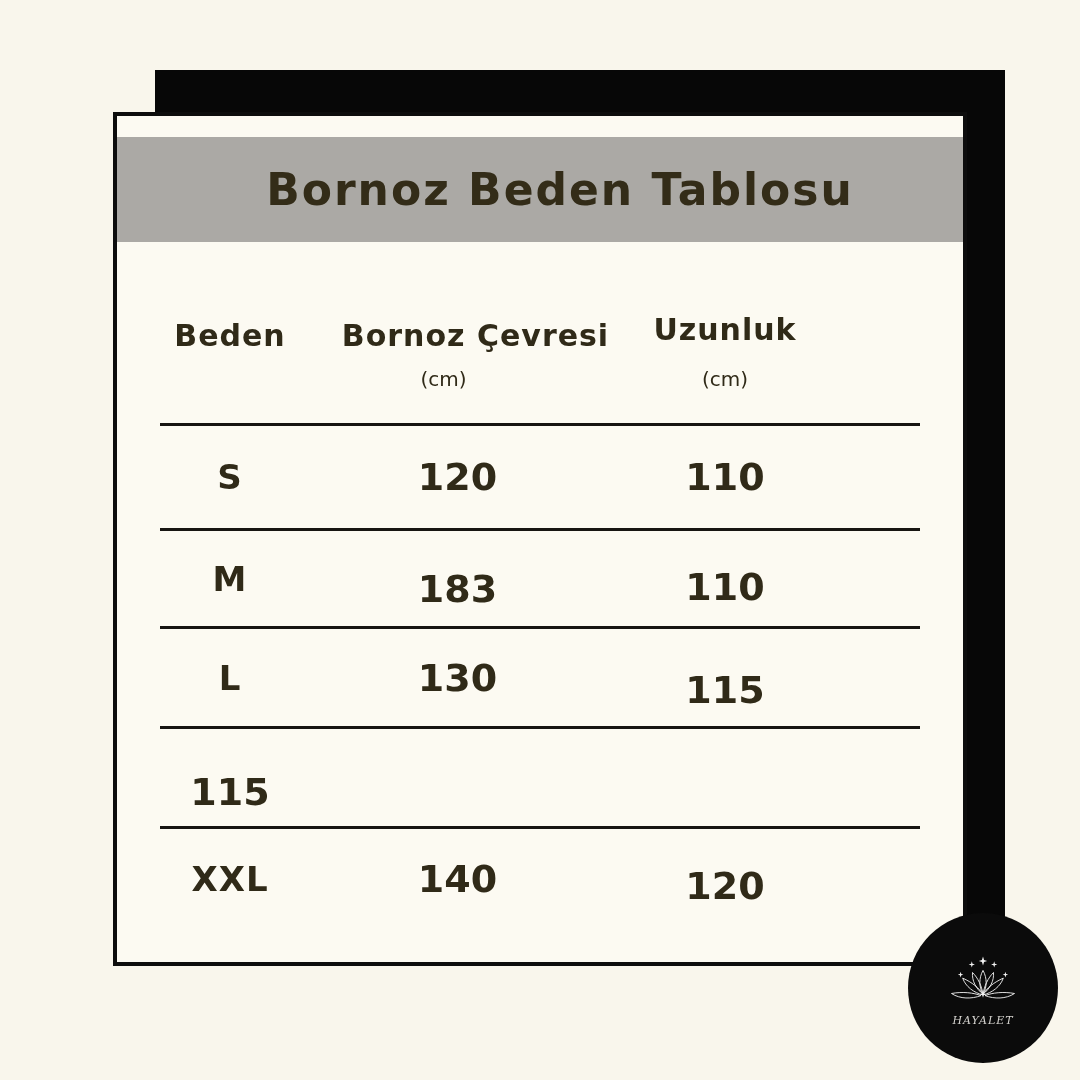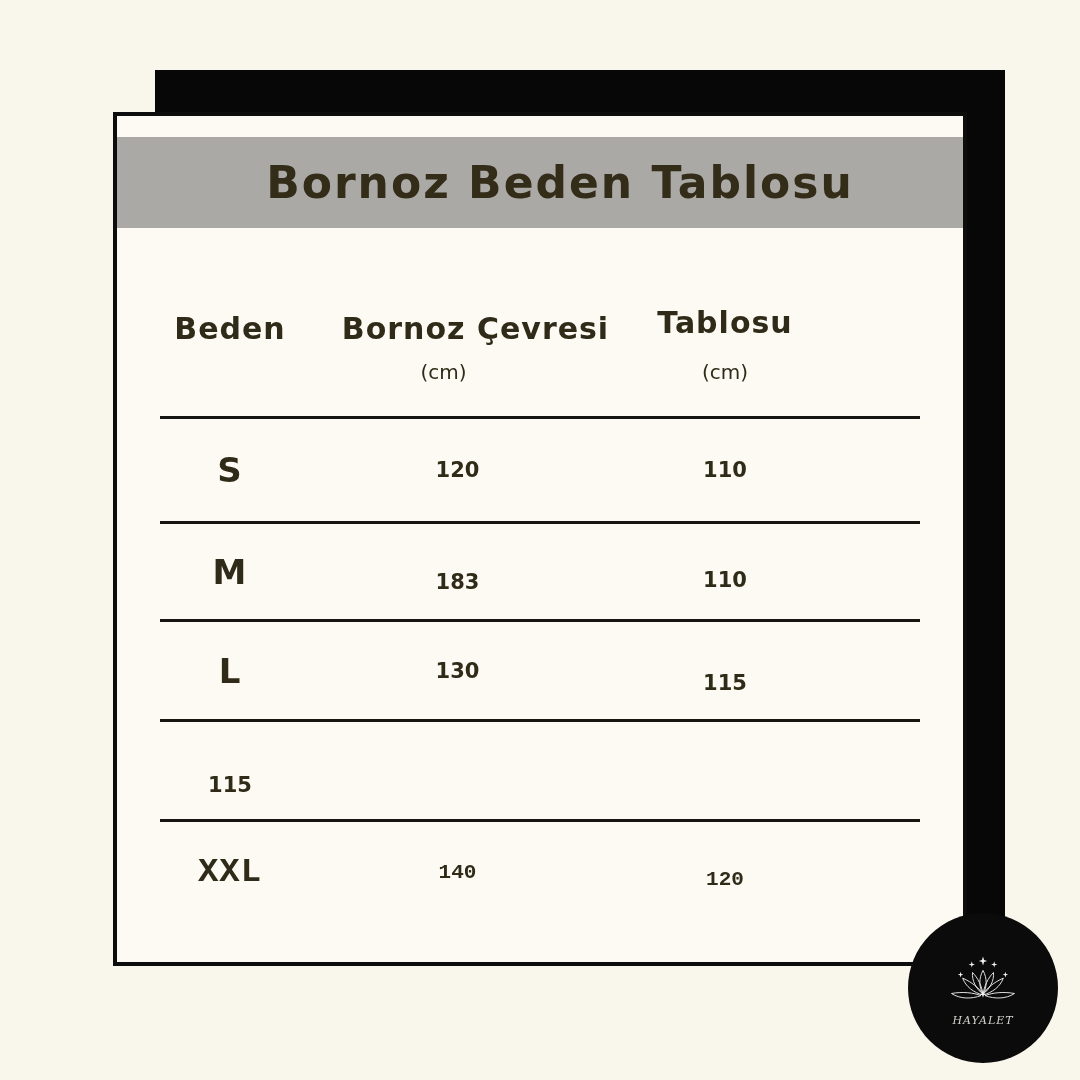--- a/index.html
+++ b/index.html
@@ -42,21 +42,21 @@
   .title-bar .title {
     font-size: 44px;
     font-weight: bold;
     letter-spacing: 2px;
     color: #332C18;
     margin-left: 40px;
   }
 
   .size-table {
     flex: 1;
-    padding: 16px 43px;
+    padding: 9px 43px;
     display: flex;
     flex-direction: column;
   }
   .trow {
     display: grid;
     grid-template-columns: 140px 315px 220px 1fr;
     align-items: center;
   }
   .trow > div { text-align: center; }
 
@@ -79,24 +79,24 @@
     margin-top: 14px;
     min-height: 24px;
   }
   .hcell-chest .hlabel { transform: translateX(18px); }
   .hcell-chest .hunit  { transform: translateX(-14px); }
   .hcell-length .hlabel { transform: translateY(-6px); }
 
   .data-row { height: 100px; border-bottom: 3px solid #171512; }
   .data-row:nth-of-type(2) { height: 105px; }
   .data-row:nth-of-type(3) { height: 98px; }
-  .data-row:last-of-type { height: 124px; border-bottom: none; font-family: Liberation Mono, monospace; }
+  .data-row:last-of-type { height: 124px; border-bottom: none; }
 
   .cell-size   { font-size: 34px; font-weight: bold; letter-spacing: 1px; }
-  .cell-chest, .cell-length { font-size: 21px; font-weight: bold; }
+  .cell-chest, .cell-length { font-size: 38px; font-weight: bold; }
 
   
   .row-m .cell-chest  { transform: translateY(10px); }
   .row-m .cell-length { transform: translateY(8px); }
   .row-l .cell-length { transform: translateY(12px); }
   .row-xl .cell-length{ transform: translateY(14px); }
   .row-xxl .cell-size,
   .row-xxl .cell-chest{ transform: translateY(-12px); }
   .row-xxl .cell-length{ transform: translateY(-5px); }
 
@@ -140,21 +140,21 @@
     <div class="trow head-row">
       <div class="hcell hcell-size">
         <span class="hlabel">Beden</span>
         <span class="hunit"></span>
       </div>
       <div class="hcell hcell-chest">
         <span class="hlabel">Bornoz Çevresi</span>
         <span class="hunit">(cm)</span>
       </div>
       <div class="hcell hcell-length">
-        <span class="hlabel">Tablosu</span>
+        <span class="hlabel">Uzunluk</span>
         <span class="hunit">(cm)</span>
       </div>
       <div></div>
     </div>
 
     <div class="trow data-row row-s">
       <div class="cell-size">S</div>
       <div class="cell-chest">120</div>
       <div class="cell-length">110</div>
       <div></div>

